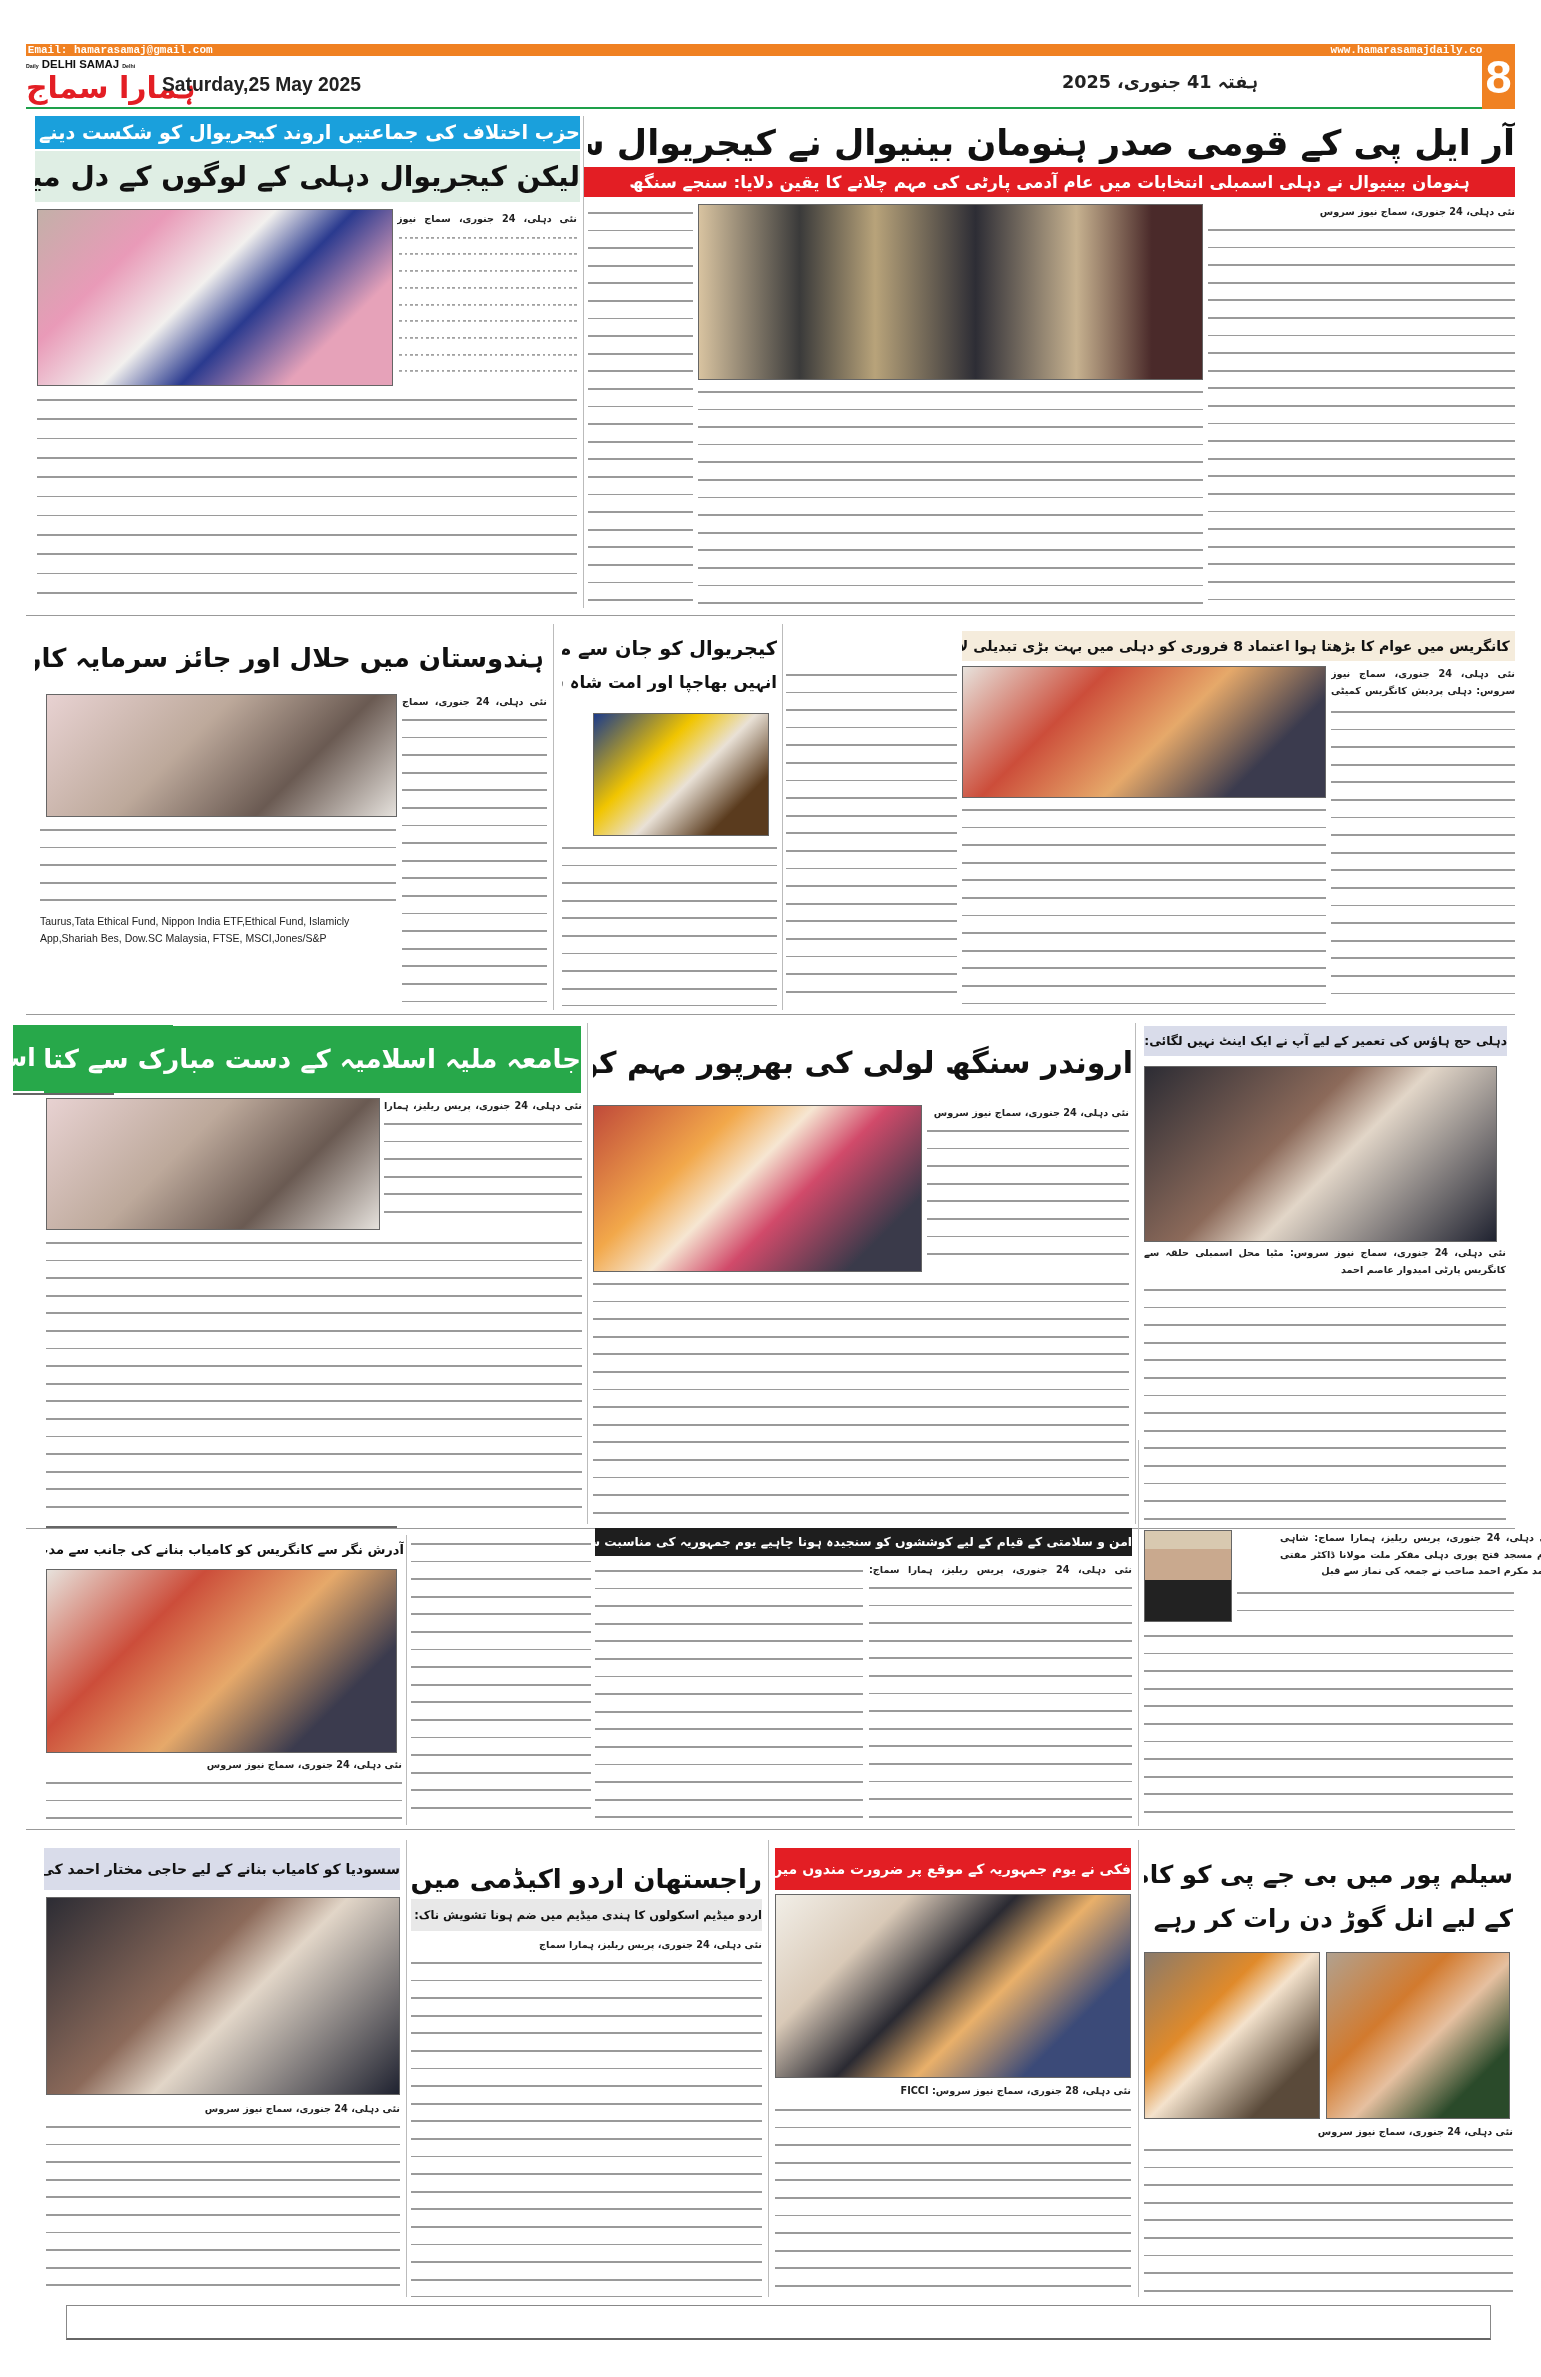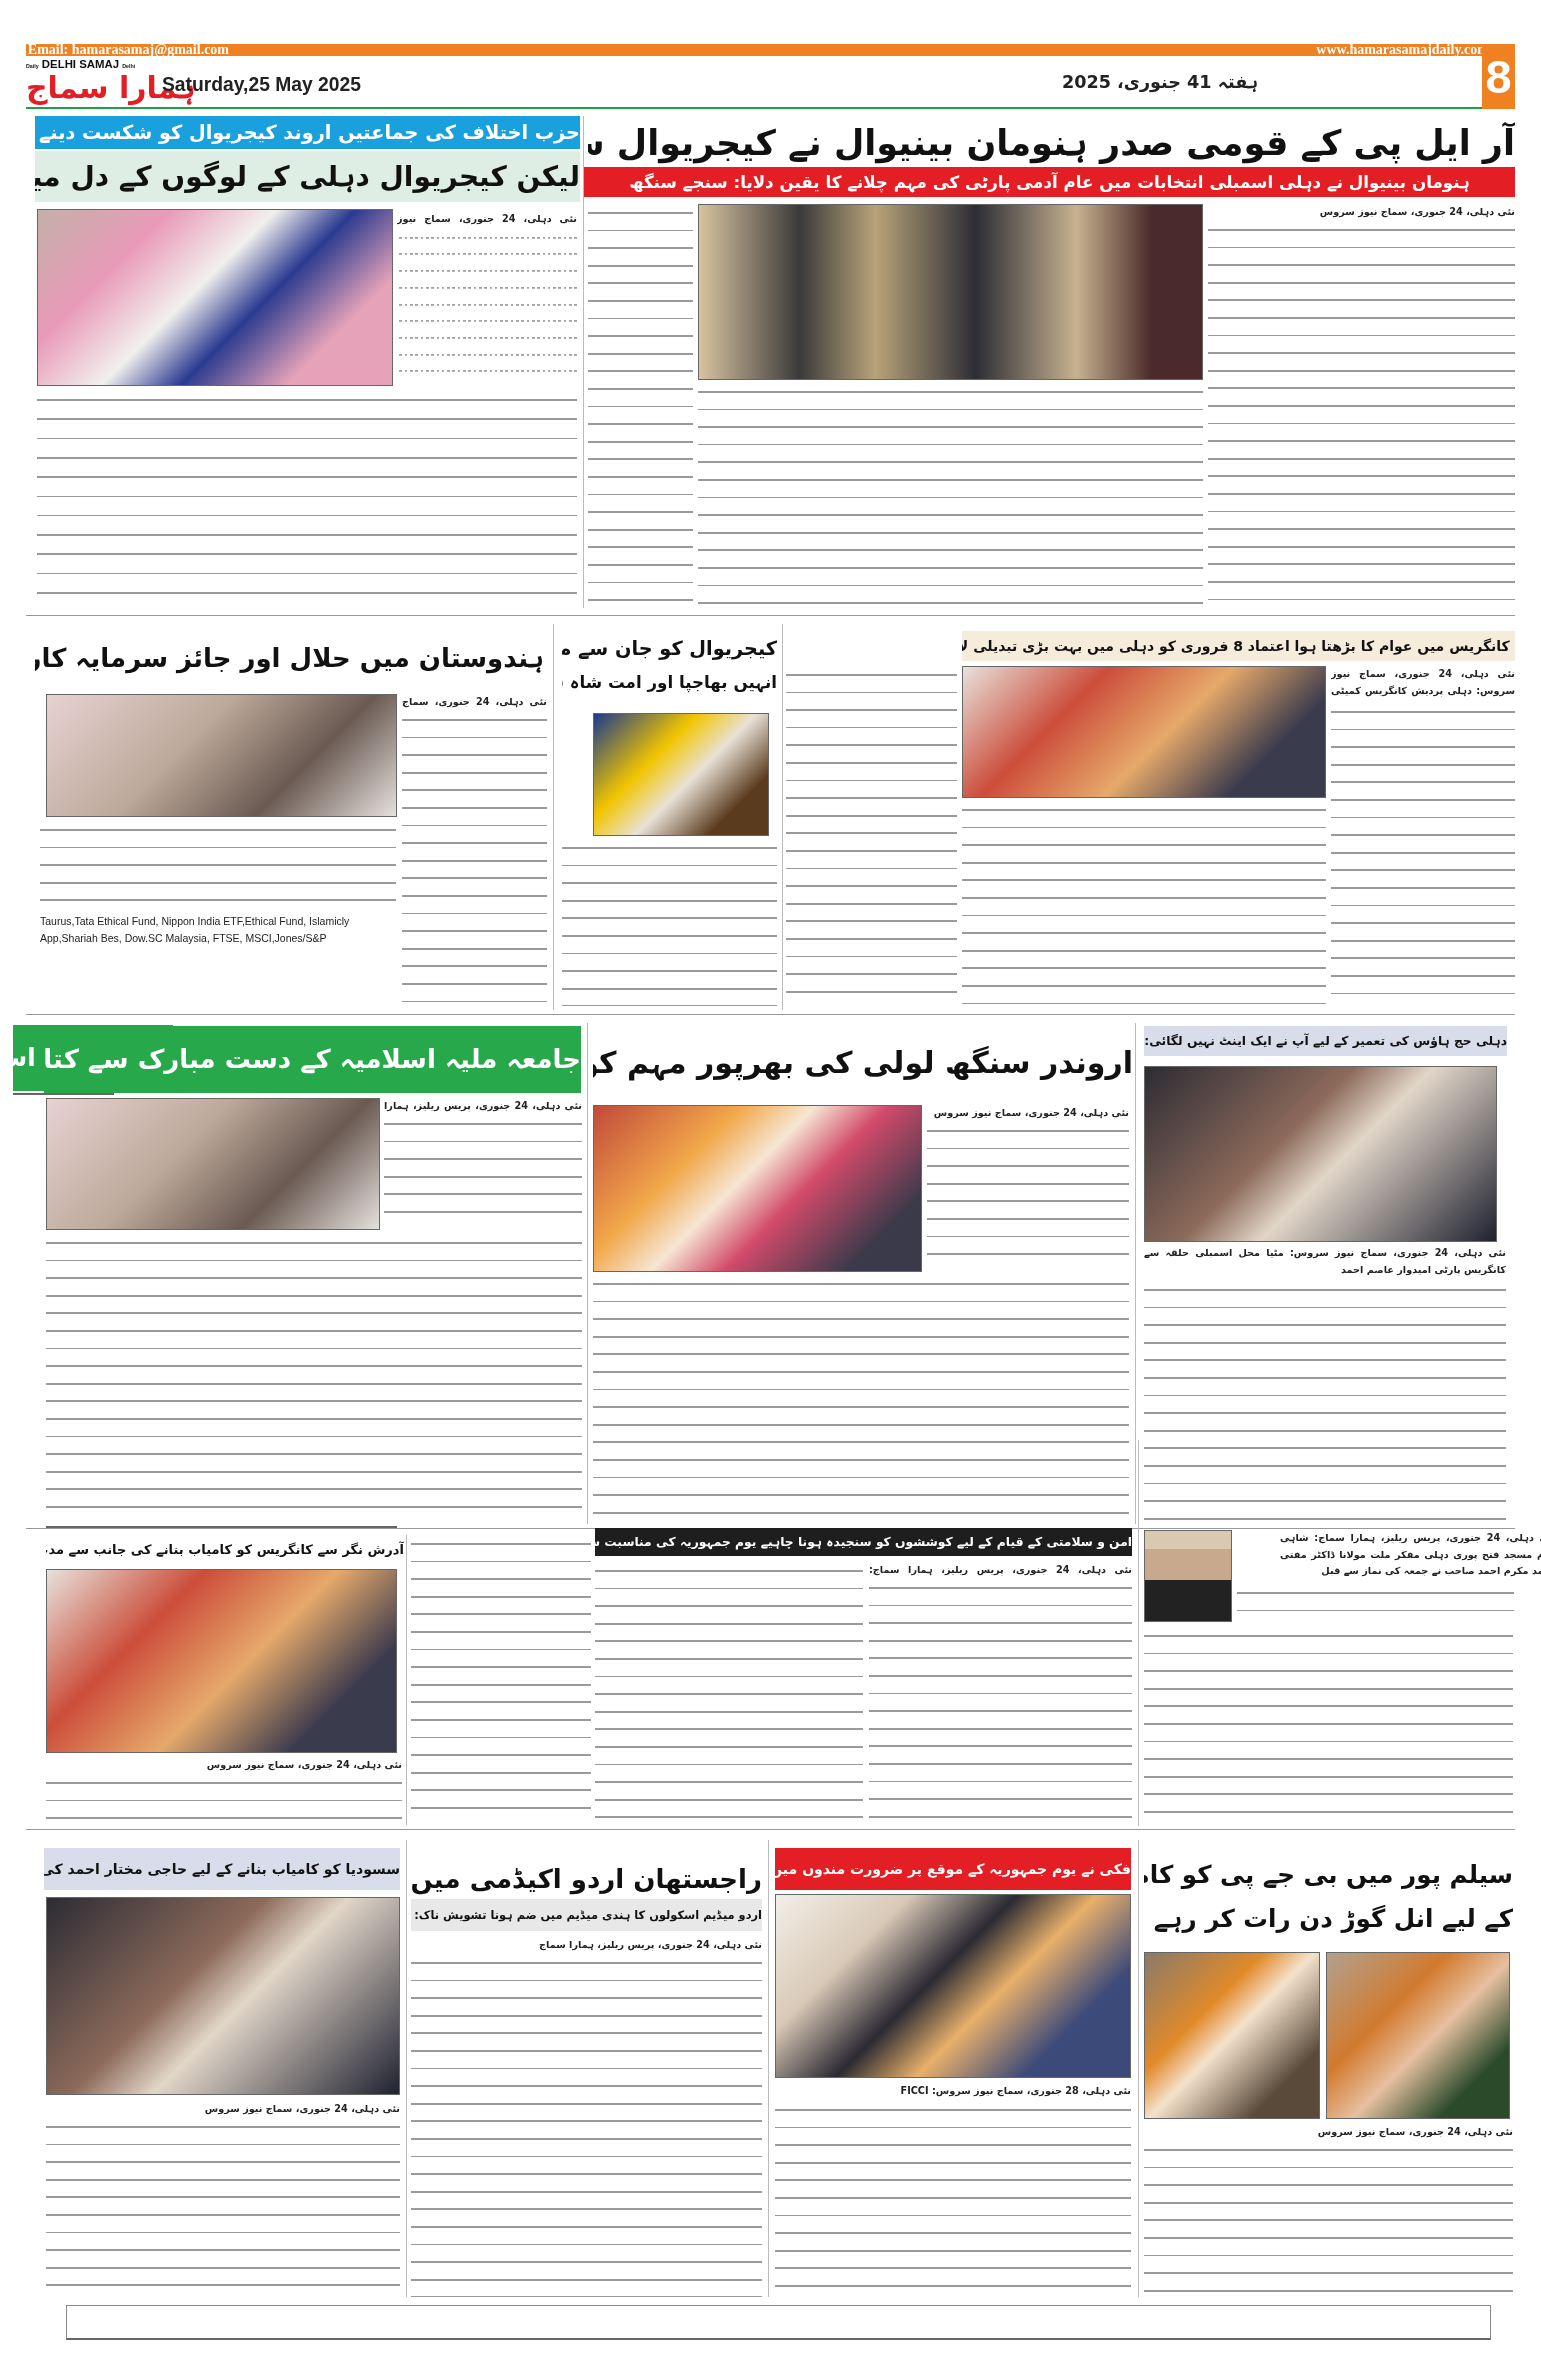--- a/index.html
+++ b/index.html
@@ -1,19 +1,19 @@
 <!DOCTYPE html>
 <html style="font-size:14px"><head>
 <meta charset="utf-8">
 <style>
 *{box-sizing:border-box;margin:0;padding:0}
 body{width:1541px;height:2377px;background:#fff;font-family:"DejaVu Sans",sans-serif;position:relative;overflow:hidden;color:#111}
 .abs{position:absolute}
 .rtl{direction:rtl;text-align:right}
-.topbar{left:26px;top:44px;width:1489px;height:12.3px;background:#f08122;color:#fff;font-family:Liberation Serif, serif;font-size:14px;font-weight:bold;line-height:12.3px;padding:0 1.8px}
+.topbar{left:26px;top:44px;width:1489px;height:12.3px;background:#f08122;color:#fff;font-family:Liberation Mono, monospace;font-size:11px;font-weight:bold;line-height:12.3px;padding:0 1.8px}
 .topbar .r{position:absolute;right:26px;top:0}
 .masthead{left:26px;top:56px;width:1489px;height:53px;border-bottom:2.6px solid #1ea04a}
 .logo-en{left:0;top:1.8px;font-family:"Liberation Sans",sans-serif;font-weight:bold;font-size:11.4px;color:#111}
 .logo-ur{left:0;top:14px;font-family:"DejaVu Sans",sans-serif;font-weight:bold;font-size:30px;color:#e31e24;direction:rtl}
 .date-en{left:136px;top:17.6px;font-family:"Liberation Sans",sans-serif;font-weight:bold;font-size:19.3px;color:#222}
 .section-box{left:545px;top:0;width:413px;height:53px;border-left:2.6px solid #1ea04a;border-right:2.6px solid #1ea04a;display:flex;align-items:center;justify-content:center;gap:5.3px}
 .section-en{font-family:"Liberation Sans",sans-serif;font-weight:bold;font-size:35px;color:#e31e24;letter-spacing:-0.9px}
 .section-ur{font-weight:bold;font-size:28px;color:#e31e24}
 .section-icon{font-size:19.3px;color:#555}
 .date-ur{left:1036px;top:16px;font-weight:bold;font-size:17.6px;color:#222;direction:rtl}

